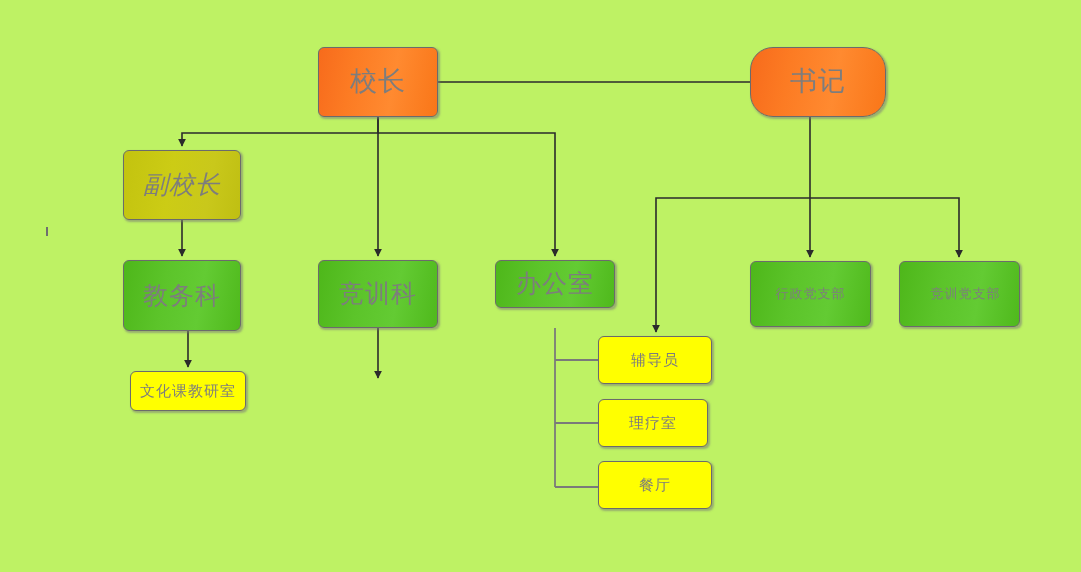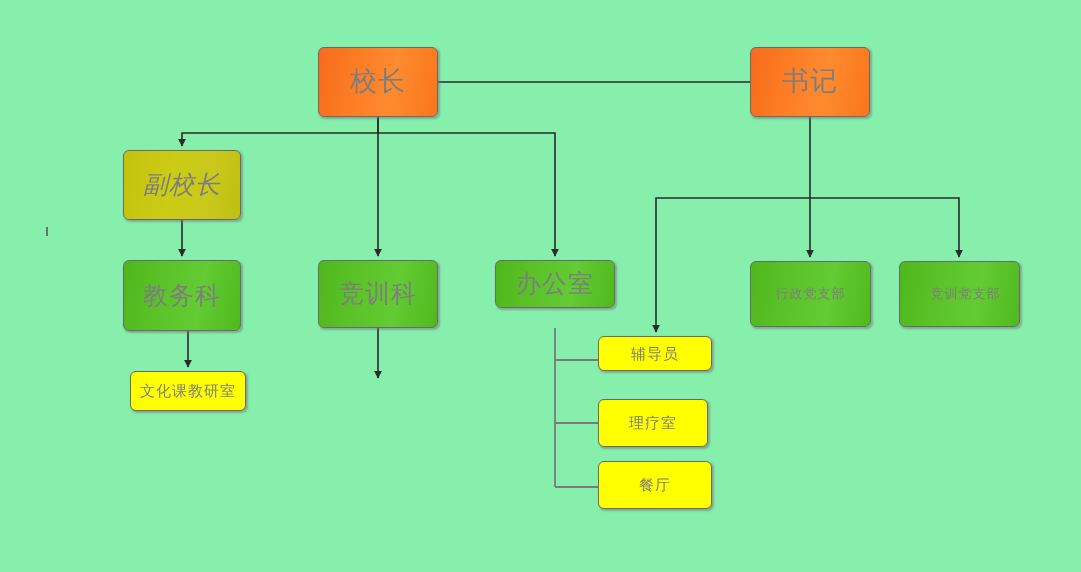--- a/index.html
+++ b/index.html
@@ -8,21 +8,21 @@
     padding: 0;
     background: #ffffff;
   }
   body {
     font-family: "Liberation Sans", "DejaVu Sans", sans-serif;
   }
   #canvas {
     position: relative;
     width: 1081px;
     height: 572px;
-    background: #86efac;
+    background: #bef264;
     overflow: hidden;
   }
   #edges {
     position: absolute;
     left: 0;
     top: 0;
     width: 1081px;
     height: 572px;
     pointer-events: none;
   }
@@ -109,21 +109,21 @@
     <path d="M 555 328 L 555 487" fill="none" stroke="#7a7a7a" stroke-width="1.8"></path>
     <path d="M 555 360 L 598 360" fill="none" stroke="#7a7a7a" stroke-width="1.8"></path>
     <path d="M 555 423 L 598 423" fill="none" stroke="#7a7a7a" stroke-width="1.8"></path>
     <path d="M 555 487 L 598 487" fill="none" stroke="#7a7a7a" stroke-width="1.8"></path>
   </svg>
 
   <div class="node theme-orange fs-xl" style="left:318px; top:47px; width:120px; height:70px;">
     <span class="node-label">校长</span>
   </div>
 
-  <div class="node theme-orange fs-xl" style="left:750px; top:47px; width:120px; height:70px;">
+  <div class="node theme-orange fs-xl" style="left:750px; top:47px; width:136px; height:70px;border-radius:23px;">
     <span class="node-label">书记</span>
   </div>
 
   <div class="node theme-olive fs-lg" style="left:123px; top:150px; width:118px; height:70px;font-style:italic;">
     <span class="node-label">副校长</span>
   </div>
 
   <div class="node theme-green fs-lg" style="left:123px; top:260px; width:118px; height:71px;">
     <span class="node-label">教务科</span>
   </div>
@@ -142,21 +142,21 @@
 
   <div class="node theme-green fs-xs" style="left:899px; top:261px; width:121px; height:66px;padding-left:12px;">
     <span class="node-label">竞训党支部</span>
   </div>
 
   <div class="node theme-yellow fs-sm" style="left:130px; top:371px; width:116px; height:40px;">
     <span class="node-label">文化课教研室</span>
   </div>
 
 
-  <div class="node theme-yellow fs-sm" style="left:598px; top:336px; width:114px; height:35px;">
+  <div class="node theme-yellow fs-sm" style="left:598px; top:336px; width:114px; height:48px;">
     <span class="node-label">辅导员</span>
   </div>
 
   <div class="node theme-yellow fs-sm" style="left:598px; top:399px; width:110px; height:48px;">
     <span class="node-label">理疗室</span>
   </div>
 
   <div class="node theme-yellow fs-sm" style="left:598px; top:461px; width:114px; height:48px;">
     <span class="node-label">餐厅</span>
   </div>

